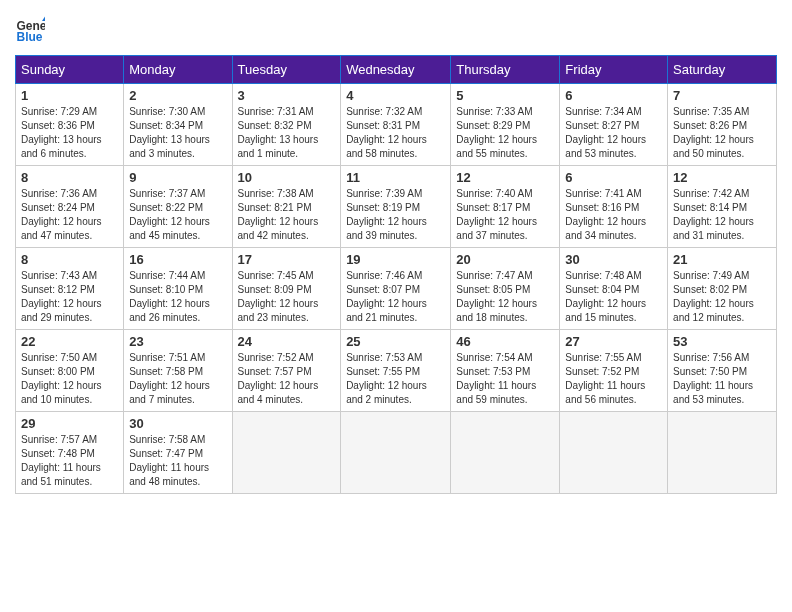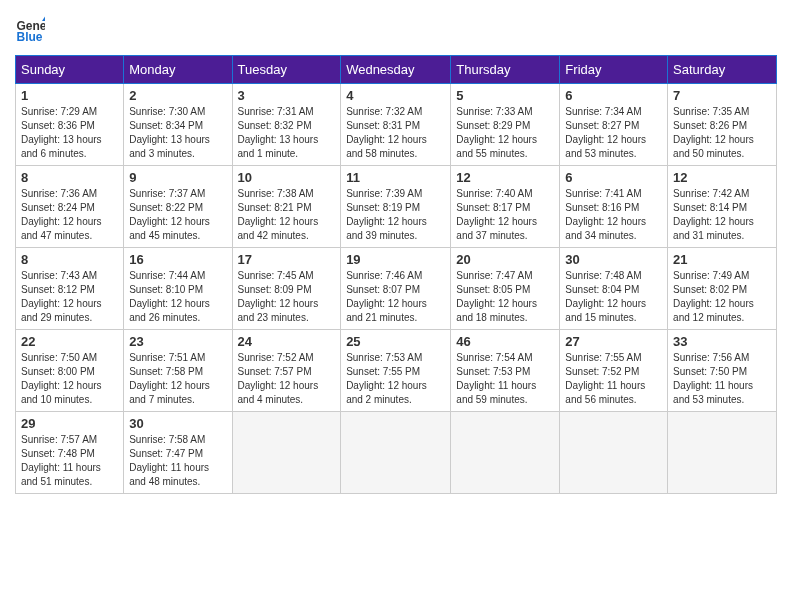--- a/index.html
+++ b/index.html
@@ -225,21 +225,21 @@
           </td>
           <td>
             <span class="day-num">46</span>
             <div class="day-info">Sunrise: 7:54 AM<br>Sunset: 7:53 PM<br>Daylight: 11 hours and 59 minutes.</div>
           </td>
           <td>
             <span class="day-num">27</span>
             <div class="day-info">Sunrise: 7:55 AM<br>Sunset: 7:52 PM<br>Daylight: 11 hours and 56 minutes.</div>
           </td>
           <td>
-            <span class="day-num">33</span>
+            <span class="day-num">53</span>
             <div class="day-info">Sunrise: 7:56 AM<br>Sunset: 7:50 PM<br>Daylight: 11 hours and 53 minutes.</div>
           </td>
         </tr>
         <tr>
           <td>
             <span class="day-num">29</span>
             <div class="day-info">Sunrise: 7:57 AM<br>Sunset: 7:48 PM<br>Daylight: 11 hours and 51 minutes.</div>
           </td>
           <td>
             <span class="day-num">30</span>

